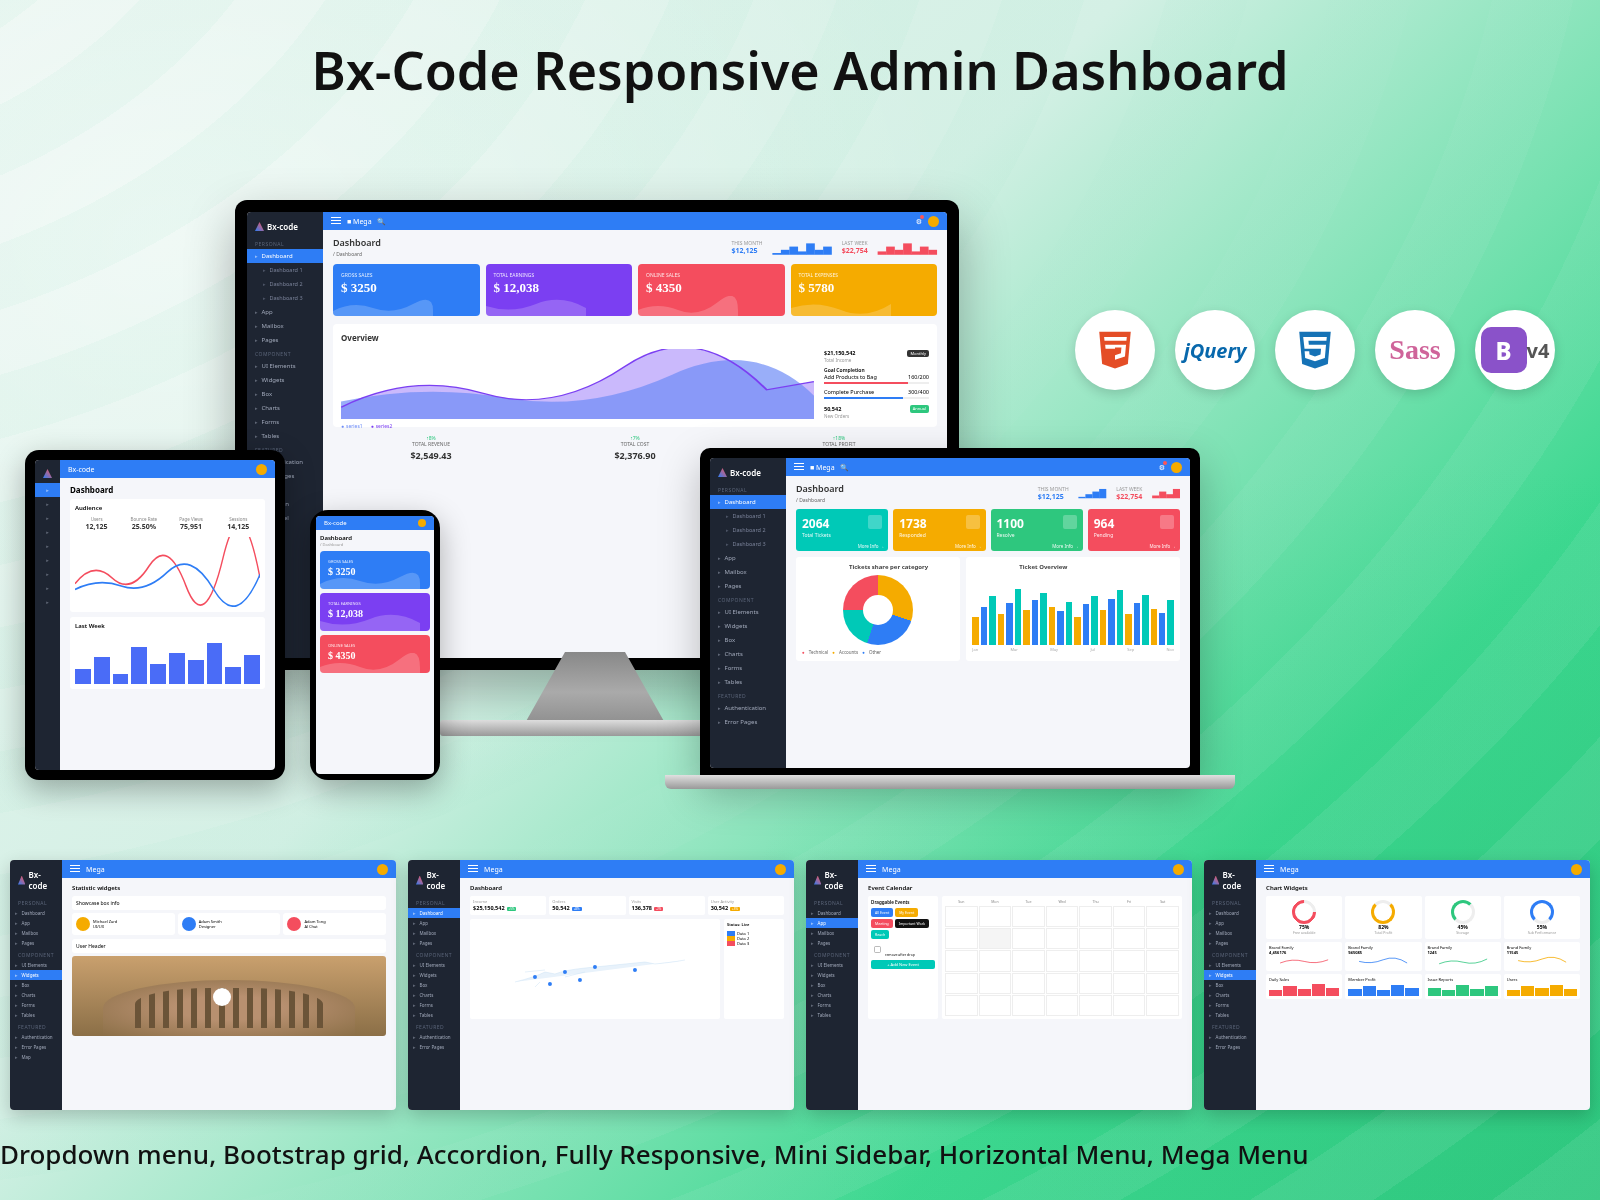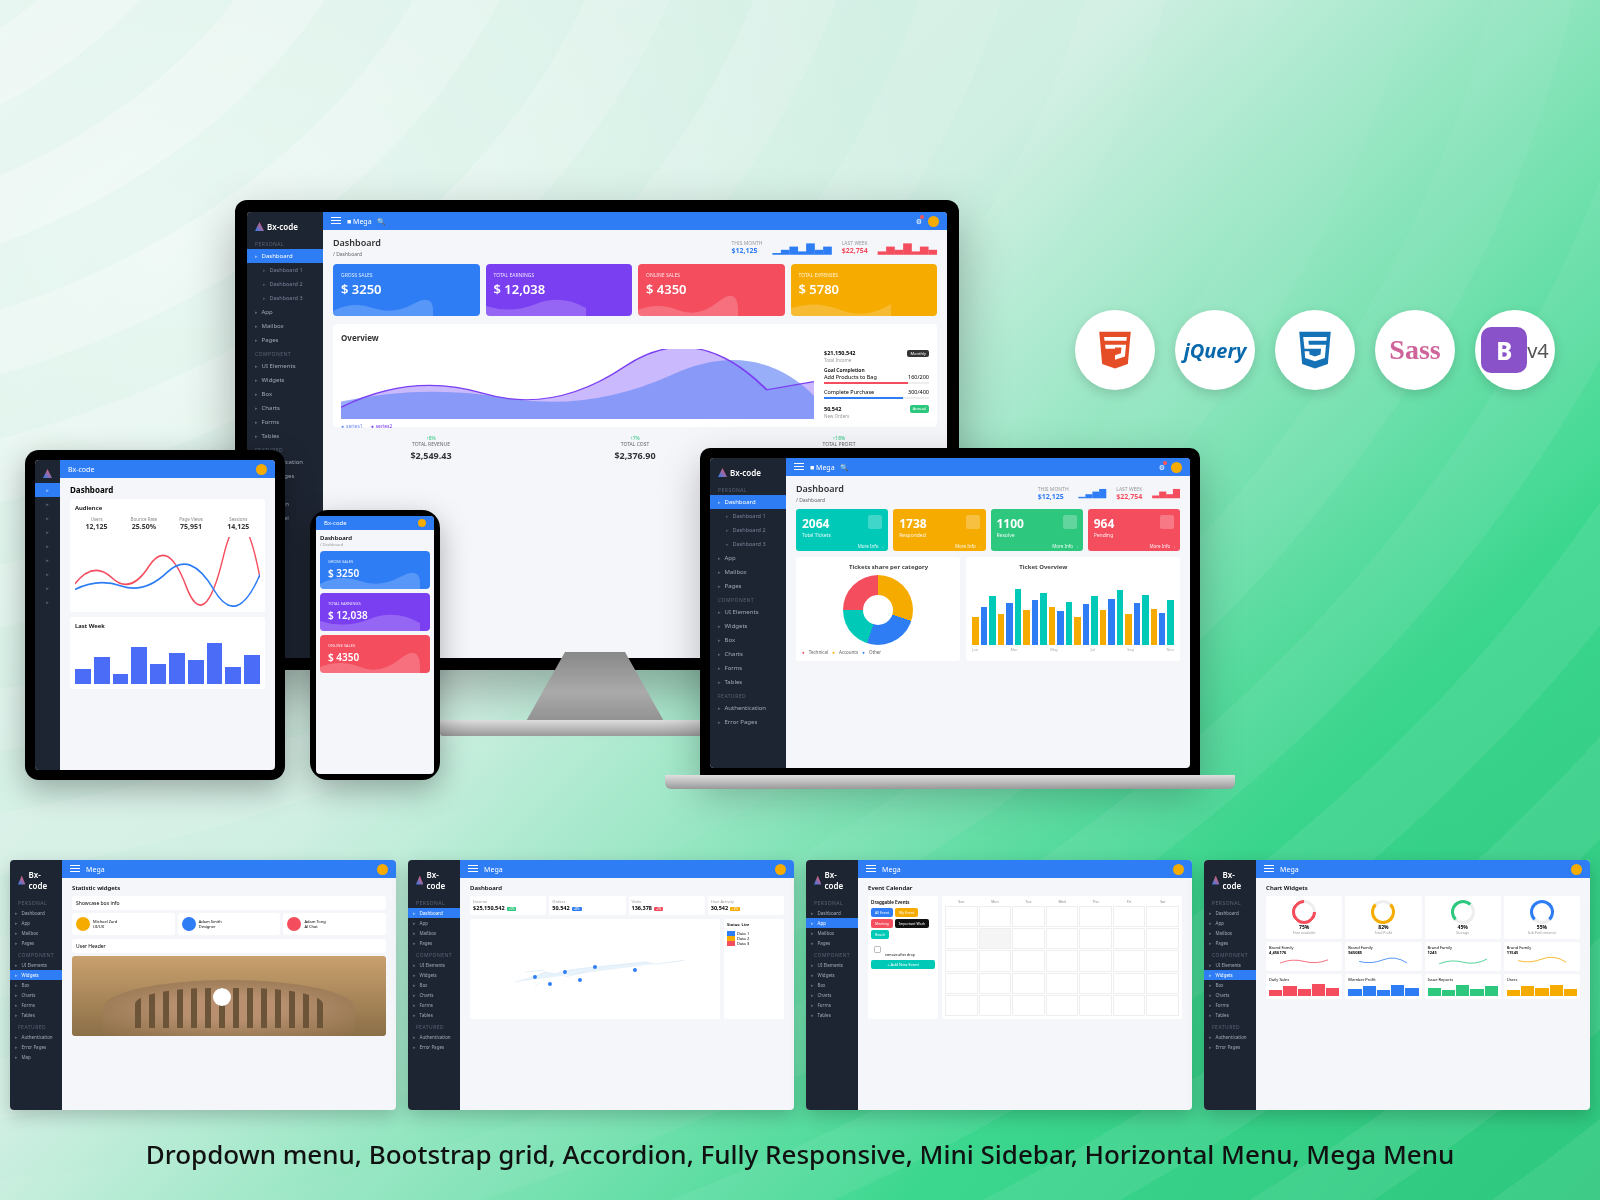--- a/index.html
+++ b/index.html
@@ -2,21 +2,21 @@
 <html><head>
 <meta charset="utf-8">
 <style>
 * { margin:0; padding:0; box-sizing:border-box; font-family:system-ui,-apple-system,sans-serif; }
 body { width:1600px; height:1200px; background:linear-gradient(135deg,#e8f5f0 0%,#d4f0e5 40%,#3dd890 75%,#2ec77e 100%); position:relative; overflow:hidden; }
 body::before { content:""; position:absolute; inset:0; background:radial-gradient(ellipse 800px 600px at 10% 20%,rgba(255,255,255,.5),transparent),radial-gradient(ellipse 700px 500px at 90% 80%,rgba(46,199,126,.3),transparent); }
 body::after { content:""; position:absolute; top:0; left:0; width:100%; height:100%; background:repeating-radial-gradient(ellipse 1200px 900px at -20% -20%,transparent 0,transparent 80px,rgba(176,232,210,.3) 80px,rgba(176,232,210,.3) 160px); opacity:.4; z-index:0; }
 .stage { position:relative; z-index:1; width:100%; height:100%; }
 
 .title { text-align:center; font-size:52px; font-weight:600; color:#111; padding-top:40px; line-height:1.15; font-family:"Segoe UI",system-ui,sans-serif; }
-.footer-text { position:absolute; bottom:28px; left:0; right:0; text-align:center; font-size:26px; color:#111; font-weight:500; }
+.footer-text { position:absolute; bottom:28px; left:0; right:0; text-align:left; font-size:26px; color:#111; font-weight:500; }
 
 .badge-pill { position:absolute; top:232px; right:55px; background:#f5ab00; color:#000; padding:14px 28px; border-radius:8px; font-size:22px; font-weight:500; }
 .tech-icons { position:absolute; top:310px; right:45px; display:flex; gap:20px; }
 .tech-icons .ic { width:80px; height:80px; border-radius:50%; background:#fff; display:flex; align-items:center; justify-content:center; box-shadow:0 4px 12px rgba(0,0,0,.15); }
 .ic svg { width:42px; height:42px; }
 .ic-txt { font-size:20px; font-weight:700; font-style:italic; color:#0868ac; }
 .ic-sass { font-family:cursive; font-size:28px; color:#cf649a; font-weight:700; }
 .ic-bs { background:#8a52c9; color:#fff; font-weight:800; font-size:24px; width:46px; height:46px; border-radius:10px; display:flex; align-items:center; justify-content:center; }
 
 
@@ -55,21 +55,21 @@
 .content { flex:1; padding:6px 10px; overflow:hidden; }
 .bc { font-size:7px; color:#666; margin-bottom:2px; display:flex; justify-content:space-between; align-items:center; }
 .bc h3 { font-size:9px; color:#333; font-weight:600; }
 .bc .stats { display:flex; gap:10px; font-size:5px; }
 .bc .stats span { color:#999; }
 .bc .stats b { font-size:7px; display:block; }
 
 .cards4 { display:grid; grid-template-columns:repeat(4,1fr); gap:6px; margin-top:6px; }
 .card { border-radius:4px; padding:8px; color:#fff; position:relative; overflow:hidden; min-height:52px; }
 .card .lbl { font-size:5px; opacity:.85; text-transform:uppercase; }
-.card .val { font-size:13px; font-weight:600; margin-top:2px; }
+.card .val { font-size:13px; font-weight:600; margin-top:2px;font-family:Liberation Serif, serif; }
 .card .wave { position:absolute; bottom:0; left:0; right:0; height:20px; opacity:.5; }
 .c-blue { background:#2e7df5; } .c-purple { background:#7b3ff2; } .c-red { background:#f44d5e; } .c-orange { background:#f5ab00; }
 .c-teal { background:#00c9b7; } .c-green { background:#2ec77e; }
 
 .overview { background:#fff; border-radius:4px; padding:8px; margin-top:8px; }
 .overview h4 { font-size:8px; color:#333; margin-bottom:6px; }
 .ov-body { display:flex; gap:10px; }
 .ov-chart { flex:1; height:70px; position:relative; }
 .ov-side { flex:0 0 105px; font-size:5.5px; }
 .ov-side .gc { margin-bottom:4px; }
@@ -113,21 +113,21 @@
 
 
 svg.spark { width:100%; height:100%; }
 </style>
 </head>
 <body>
 
 <div class="stage">
 
 <div class="title">
-  <br>
+  <span>Bx-Code Responsive Admin Dashboard</span><br>
 </div>
 
 
 <div class="tech-icons">
   <div class="ic">
         <svg viewBox="0 0 32 32">
           <path fill="#e44d26" d="M4 2l2.2 24.7L16 30l9.8-3.3L28 2z"></path>
           <path fill="#fff" d="M16 6h9l-.3 3H16v3h8.4l-.8 9-7.6 2.5V20l4.5-1.5.4-4.5H16z M16 6v3H8l-.3-3zm0 6H8.5l.3 3H16z"></path>
         </svg>
       </div>
@@ -138,21 +138,21 @@
         <svg viewBox="0 0 32 32">
           <path fill="#1572b6" d="M4 2l2.2 24.7L16 30l9.8-3.3L28 2z"></path>
           <path fill="#fff" d="M7 6h18l-.3 3H11l.3 3h13.1l-.9 10-7.5 2.5-7.5-2.5-.4-5h3.5l.2 2.5 4.2 1.4 4.2-1.4.4-4.5H8z"></path>
         </svg>
       </div>
   <div class="ic">
         <span class="ic-sass">Sass</span>
       </div>
   <div class="ic">
         <span class="ic-bs">B</span>
-        <span style="font-size:20px;color:#555;font-weight:400">v4</span>
+        <span style="font-size:20px;color:#555;font-weight:700">v4</span>
       </div>
 </div>
 
 <div class="monitor">
   <div class="screen">
     <div class="sidebar">
       <div class="logo">
             <i></i>
             <span>Bx-code</span>
           </div>

